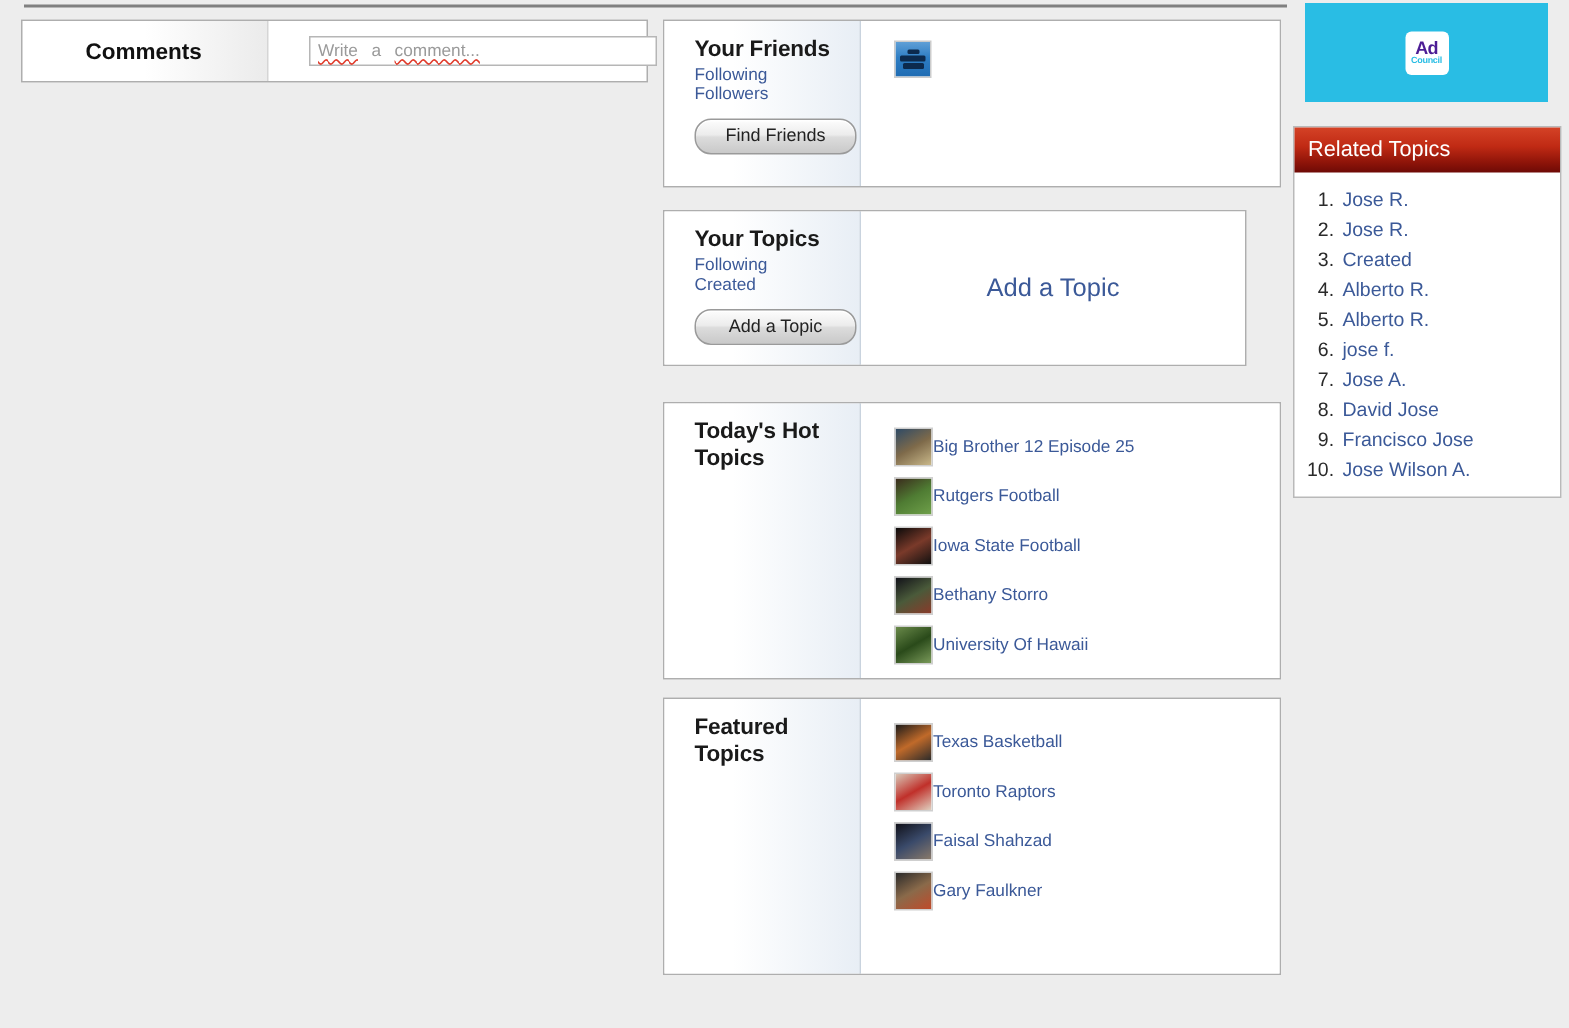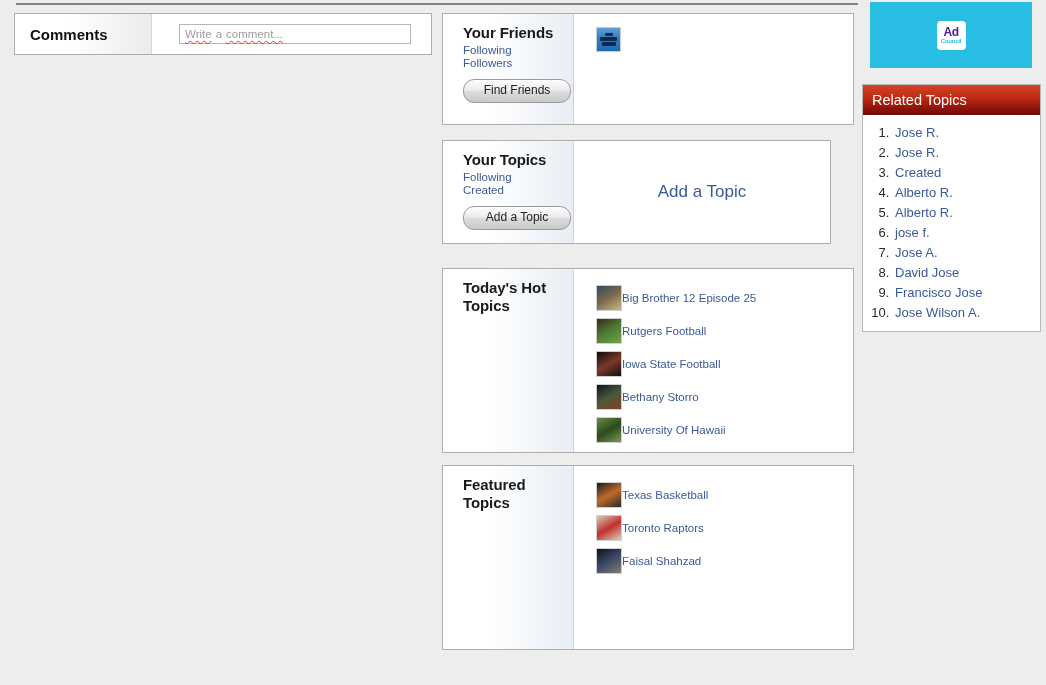--- a/index.html
+++ b/index.html
@@ -71,20 +71,21 @@
     font-family: "Liberation Sans", sans-serif;
     line-height: 15px;
   }
 
   
   #comments-panel {
     left: 14px; top: 13px;
     width: 418px; height: 42px;
     display: flex; align-items: center;
     background: #fff;
+    padding-left: 27px;
   }
   .comments-label-cell {
     width: 137px; flex: 0 0 137px; height: 100%;
     display: flex; align-items: center; padding-left: 15px;
     background: linear-gradient(to right, #ffffff 0%, #ffffff 40%, #ebebeb 100%);
     border-right: 1px solid #d5d5d5;
   }
   .comments-label {
     font-size: 15px; font-weight: bold; color: #111;
   }
@@ -92,21 +93,21 @@
     flex: 1 1 auto; display: flex; align-items: center;
     padding-left: 27px;
   }
   .comment-input-fake {
     width: 232px; height: 20px;
     border: 1px solid #b6b6b6;
     background: #fff;
     font-size: 11.5px;
     color: #9a9a9a;
     padding: 2px 5px;
-    display: flex; align-items: center; gap: 4px;
+    display: flex; align-items: center; gap: 9px;
     cursor: text;
     white-space: nowrap;
   }
   .sq {
     text-decoration: underline;
     text-decoration-style: wavy;
     text-decoration-color: #e03b2b;
     text-decoration-thickness: 1px;
     text-underline-offset: 2px;
   }
@@ -328,20 +329,26 @@
             <div class="thumb">
               <div class="img" style="background: linear-gradient(150deg, rgb(216, 200, 184) 0%, rgb(192, 48, 42) 50%, rgb(224, 208, 192) 100%);"></div>
             </div>
             <a class="topic-link">Toronto Raptors</a>
           </div>
           <div class="topic-row">
             <div class="thumb">
               <div class="img" style="background: linear-gradient(150deg, rgb(16, 16, 24) 0%, rgb(58, 74, 106) 50%, rgb(138, 122, 106) 100%);"></div>
             </div>
             <a class="topic-link">Faisal Shahzad</a>
+          </div>
+          <div class="topic-row">
+            <div class="thumb">
+              <div class="img" style="background: linear-gradient(150deg, rgb(42, 42, 42) 0%, rgb(138, 106, 74) 50%, rgb(192, 74, 42) 100%);"></div>
+            </div>
+            <a class="topic-link">Gary Faulkner</a>
           </div>
         </div>
     </div>
   </div>
 
   <div id="ad-banner">
     <div class="adcouncil-logo">
       <span class="adc-ad">Ad</span>
       <span class="adc-council">Council</span>
     </div>

